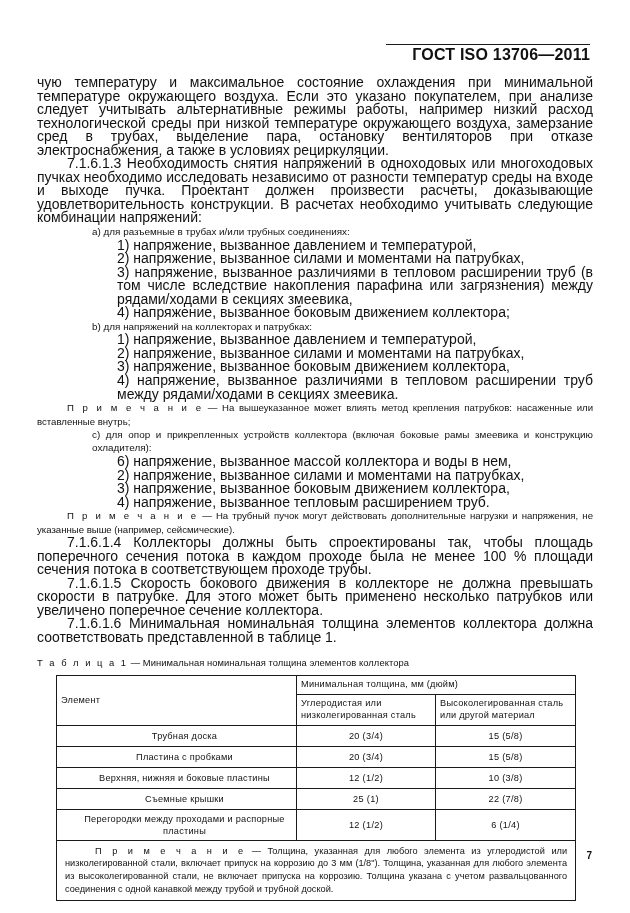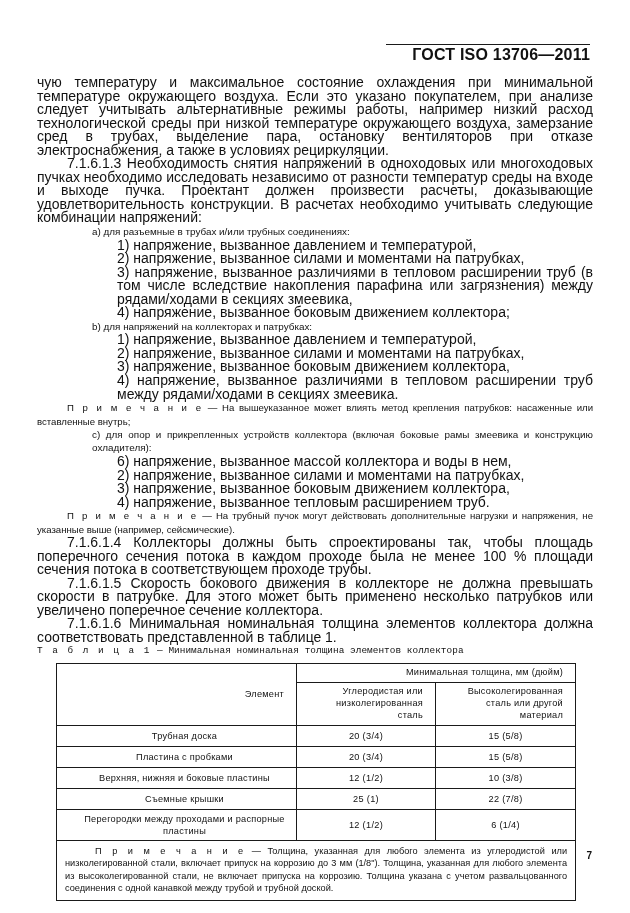--- a/index.html
+++ b/index.html
@@ -115,22 +115,22 @@
     table-layout: fixed;
     font-size: 9.2px;
   }
   table.spec td, table.spec th {
     border: 1.1px solid #1a1a1a;
     padding: 0;
     vertical-align: middle;
     font-weight: normal;
   }
   table.spec th.hd {
-    text-align: right;
-    padding: 3px 12px;
+    text-align: left;
+    padding: 3px 4px;
     line-height: 11.8px;
     letter-spacing: 0.25px;
     margin-left: 29px;
   }
   table.spec td.elem {
     text-align: center;
     padding: 3px 6px 3px 22px;
     line-height: 12px;
     letter-spacing: 0.25px;
     height: 14px;
@@ -203,21 +203,21 @@
     <p class="lvl-n">2) напряжение, вызванное силами и моментами на патрубках,</p>
     <p class="lvl-n">3) напряжение, вызванное боковым движением коллектора,</p>
     <p class="lvl-n">4) напряжение, вызванное тепловым расширением труб.</p>
 
     <p class="note gapbefore gapafter"><span class="sp">П р и м е ч а н и е</span><span> — На трубный пучок могут действовать дополнительные нагрузки и напряжения, не указанные выше (например, сейсмические).</span></p>
 
     <p class="t ind">7.1.6.1.4  Коллекторы должны быть спроектированы так, чтобы площадь поперечного сечения потока в каждом проходе была не менее 100 % площади сечения потока в соответствующем проходе трубы.</p>
     <p class="t ind">7.1.6.1.5 Скорость бокового движения в коллекторе не должна превышать скорости в патрубке. Для этого может быть применено несколько патрубков или увеличено поперечное сечение коллектора.</p>
     <p class="t ind">7.1.6.1.6 Минимальная номинальная толщина элементов коллектора должна соответствовать представленной в таблице 1.</p>
 
-    <p class="tbl-caption" style="margin-top:0;margin-bottom:6px;font-family:Liberation Mono, monospace;"><span class="sp">Т а б л и ц а  1</span><span> — Минимальная номинальная толщина элементов коллектора</span></p>
+    <p class="tbl-caption" style="margin-top:12px;margin-bottom:6px;"><span class="sp">Т а б л и ц а  1</span><span> — Минимальная номинальная толщина элементов коллектора</span></p>
 
     <table class="spec">
       <colgroup>
         <col class="col-a">
           <col class="col-b">
           <col class="col-c">
       </colgroup>
       <thead>
         <tr>
           <th class="hd" rowspan="2">Элемент</th>

